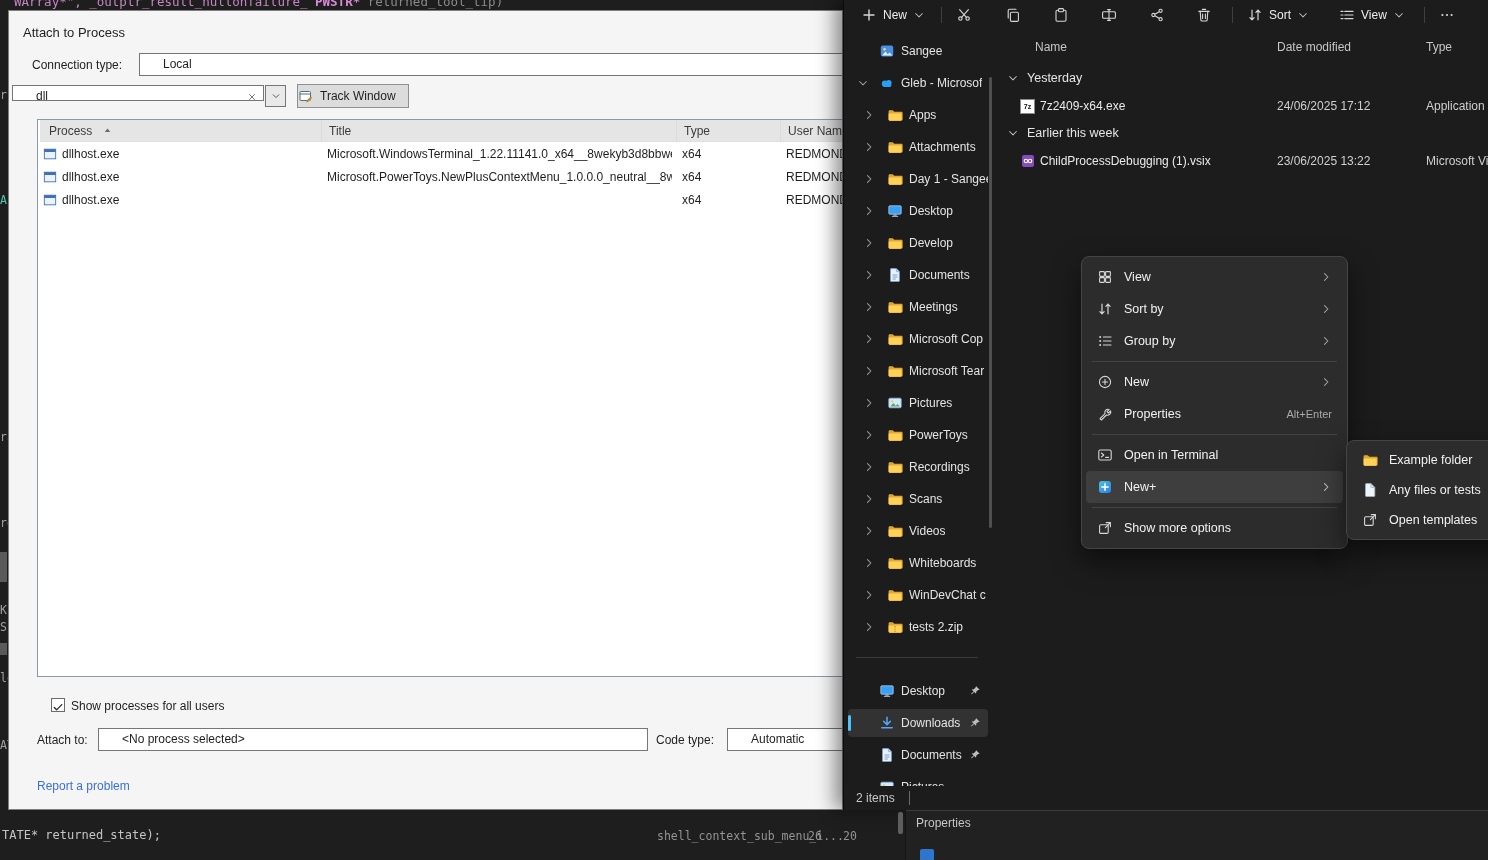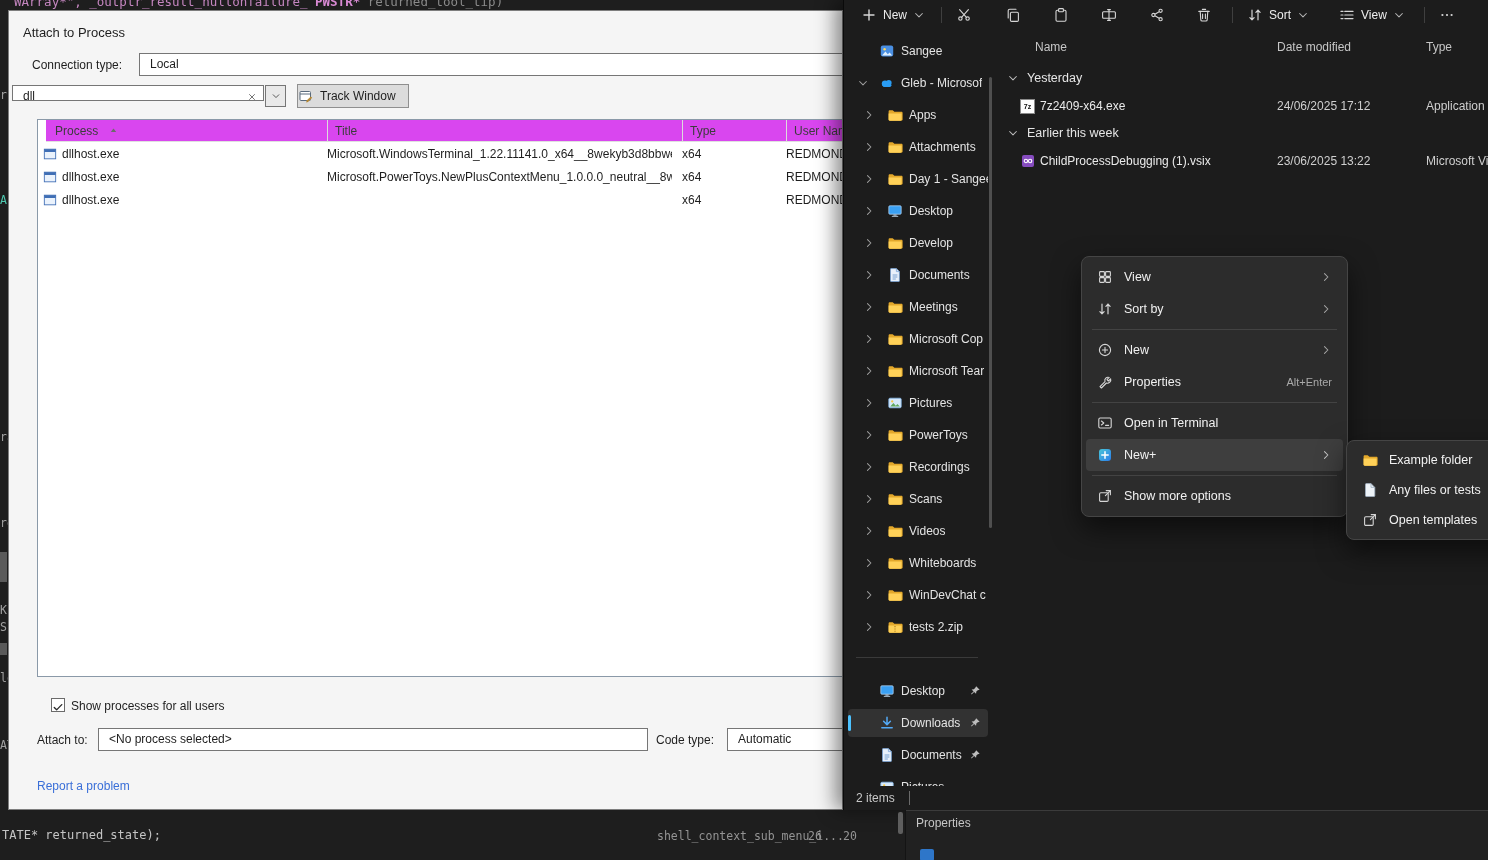--- a/index.html
+++ b/index.html
@@ -17,26 +17,26 @@
   .code-top .c1{color:#c586c0}.code-top .c2{color:#d98ad4;font-weight:bold}.code-top .c3{color:#8a8a8a}
   .frag{left:0;font-size:11.5px;color:#a0a0a0;white-space:pre}
   .blockfrag{left:0;background:#5a5a5a;width:7px}
   .bottom-code{color:#c4c4c4;font-size:12px}
   .bottom-dim{color:#949494;font-size:11.5px}
 
   
   #dlg{left:8px;top:10px;width:835px;height:800px;background:#f5f5f5;border:1px solid #7e7e7e;overflow:hidden}
   #dlg .lbl{position:absolute;font-size:12px;color:#1e1e1e;white-space:nowrap}
   .inputbox{position:absolute;background:#fff;border:1px solid #767676;font-size:12px;color:#1e1e1e;
-    line-height:21px;padding-left:10px;white-space:nowrap;overflow:hidden}
+    line-height:21px;padding-left:23px;white-space:nowrap;overflow:hidden}
   .btn-gray{position:absolute;background:#dcdcdc;border:1px solid #8f8f8f;display:flex;align-items:center;
     gap:6px;font-size:12px;color:#1e1e1e}
   .ddbtn{position:absolute;background:#e9e9e9;border:1px solid #767676;display:flex;align-items:center;justify-content:center}
   #ptable{position:absolute;left:28px;top:108px;width:807px;height:558px;background:#fff;border:1px solid #8a99a8}
-  #ptable .hdr{position:absolute;left:8px;top:0;width:100%;height:22px;background:#d946ef;border-bottom:1px solid #e0e0e0}
+  #ptable .hdr{position:absolute;left:2px;top:0;width:100%;height:22px;background:#e5e5e5;border-bottom:1px solid #e0e0e0}
   #ptable .hcell{position:absolute;top:0;height:22px;line-height:22px;font-size:12px;color:#3c3c3c;white-space:nowrap}
   #ptable .vsep{position:absolute;top:0;width:1px;height:22px;background:#dcdcdc}
   .prow{position:absolute;left:0;width:100%;height:23px}
   .prow .cell{position:absolute;top:0;height:23px;line-height:23px;font-size:12px;color:#1e1e1e;white-space:nowrap;overflow:hidden}
   .chk{position:absolute;width:14px;height:14px;background:#fff;border:1px solid #6b6b6b}
   .link{position:absolute;font-size:12px;color:#3a6fd8}
 
   
   #explorer{left:843px;top:0;width:645px;height:810px;background:#1c1c1c;border-left:1px solid #0a0a0a;
     box-shadow:-8px 0 18px rgba(0,0,0,.45)}
@@ -709,20 +709,30 @@
       <div class="mi">
         <svg class="ic" viewBox="0 0 16 16">
             <use href="#i-sort"></use>
           </svg>
         <span>Sort by</span>
         <span class="spacer"></span>
         <svg class="ic12" style="color:#a5a5a5" viewBox="0 0 16 16">
             <use href="#i-chev-r"></use>
           </svg>
       </div>
+      <div class="mi">
+        <svg class="ic" viewBox="0 0 16 16">
+            <use href="#i-group"></use>
+          </svg>
+        <span>Group by</span>
+        <span class="spacer"></span>
+        <svg class="ic12" style="color:#a5a5a5" viewBox="0 0 16 16">
+            <use href="#i-chev-r"></use>
+          </svg>
+      </div>
       <div class="msep"></div>
       <div class="mi">
         <svg class="ic" viewBox="0 0 16 16">
             <use href="#i-pluscirc"></use>
           </svg>
         <span>New</span>
         <span class="spacer"></span>
         <svg class="ic12" style="color:#a5a5a5" viewBox="0 0 16 16">
             <use href="#i-chev-r"></use>
           </svg>

